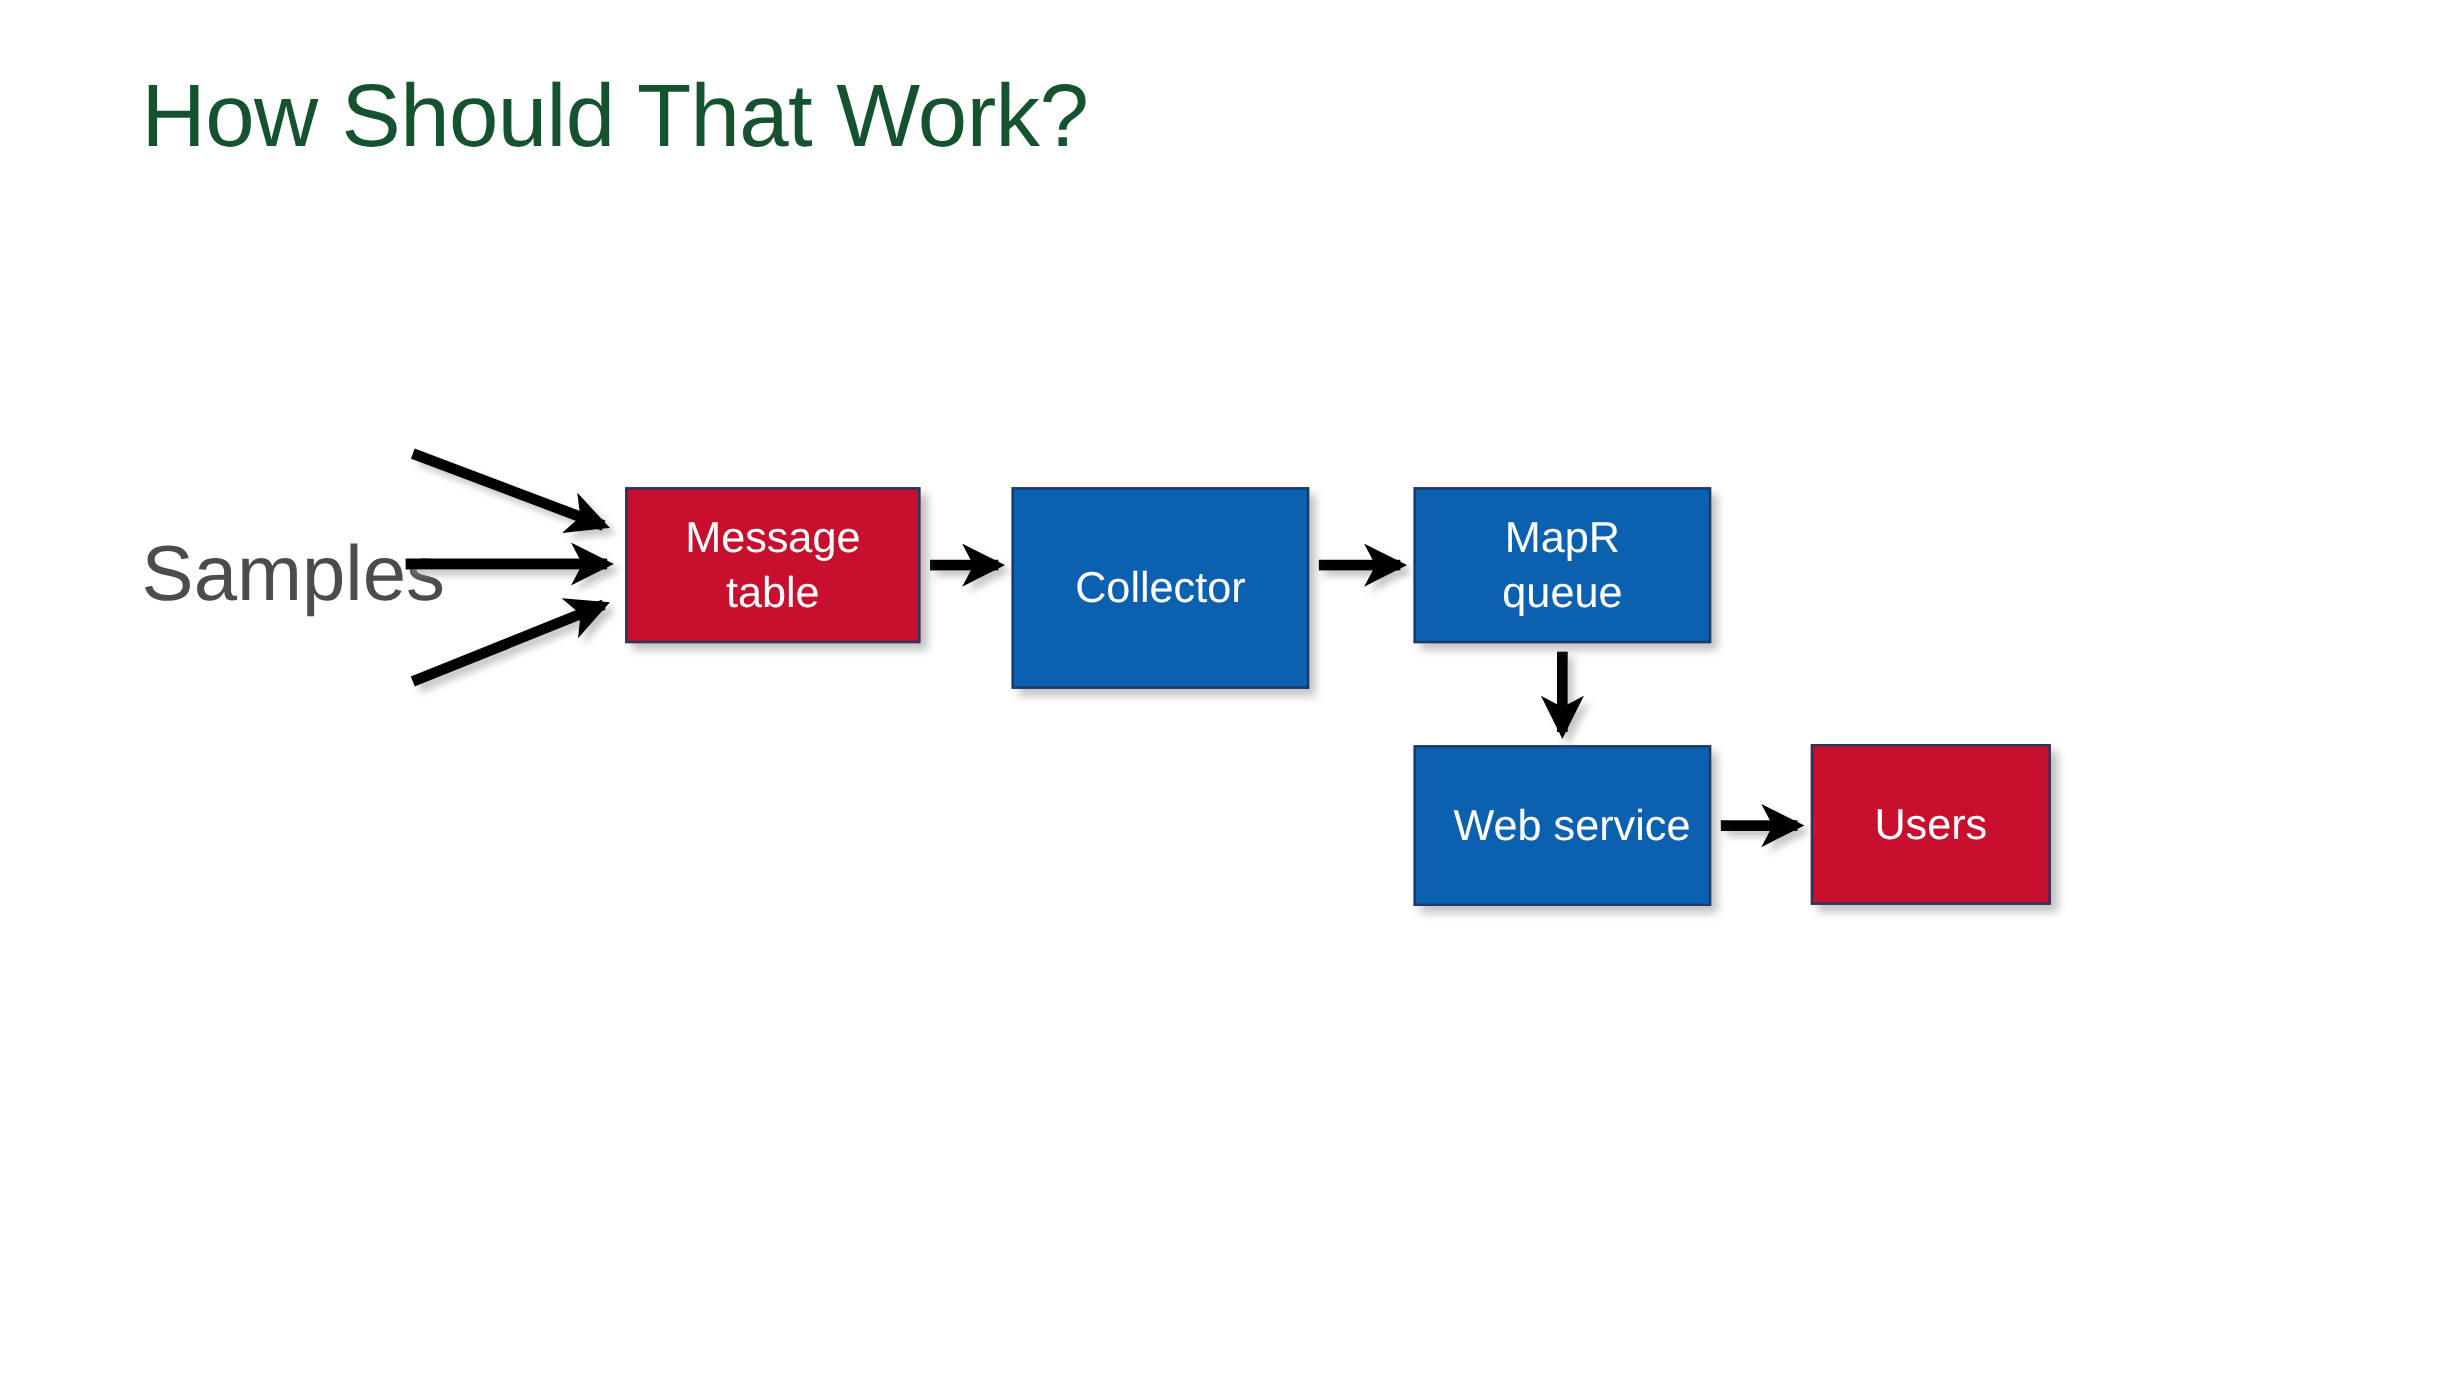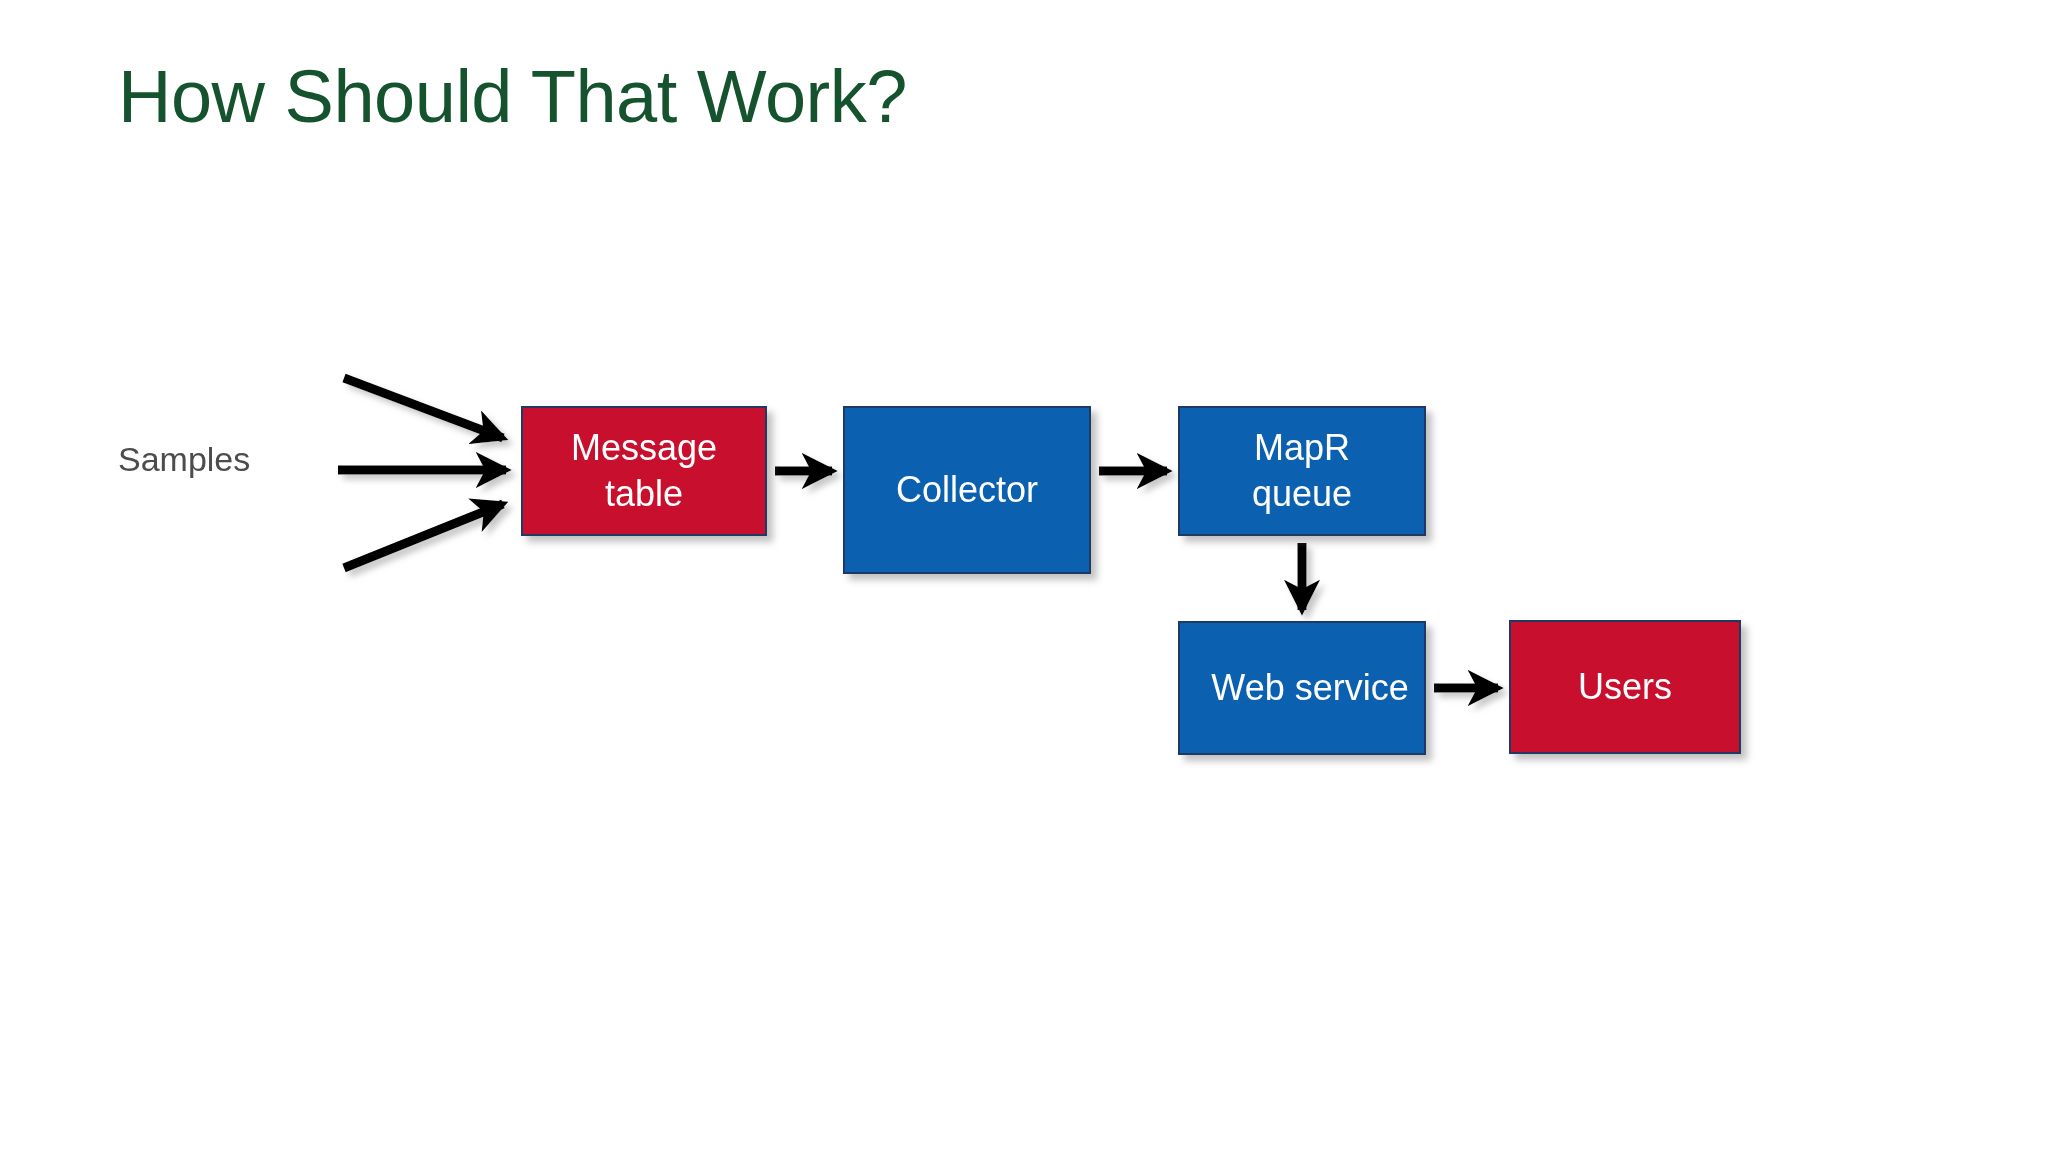--- a/index.html
+++ b/index.html
@@ -31,21 +31,21 @@
     color: #14532d;
     letter-spacing: -0.5px;
     white-space: nowrap;
   }
 
   
   #samples-label {
     position: absolute;
     left: 118px;
     top: 440px;
-    font-size: 34px;
+    font-size: 65px;
     color: #4C4C4C;
     font-weight: 400;
     white-space: nowrap;
   }
 
   
   #diagram-svg {
     position: absolute;
     left: 0;
     top: 0;
@@ -72,21 +72,21 @@
   }
   .node.red  { background: #C8102E; align-items: center; }
   .node.blue { background: #0B61B0; }
   .node-label { display: block; padding: 0 6px; }
 
   
   #node-message-queue { left: 521px;  top: 406px; width: 246px; height: 130px; }
   #node-collector     { left: 843px;  top: 406px; width: 248px; height: 168px; }
   #node-mapr-table    { left: 1178px; top: 406px; width: 248px; height: 130px; align-items: center; }
   #node-web-service   { left: 1178px; top: 621px; width: 248px; height: 134px; padding-left: 16px; }
-  #node-users         { left: 1509px; top: 620px; width: 232px; height: 134px; }
+  #node-users         { left: 1509px; top: 620px; width: 200px; height: 134px; }
 </style>
 </head>
 <body>
 
 <div id="slide">
 
   <div id="slide-title">How Should That Work?</div>
 
   <div id="samples-label">Samples</div>
 

